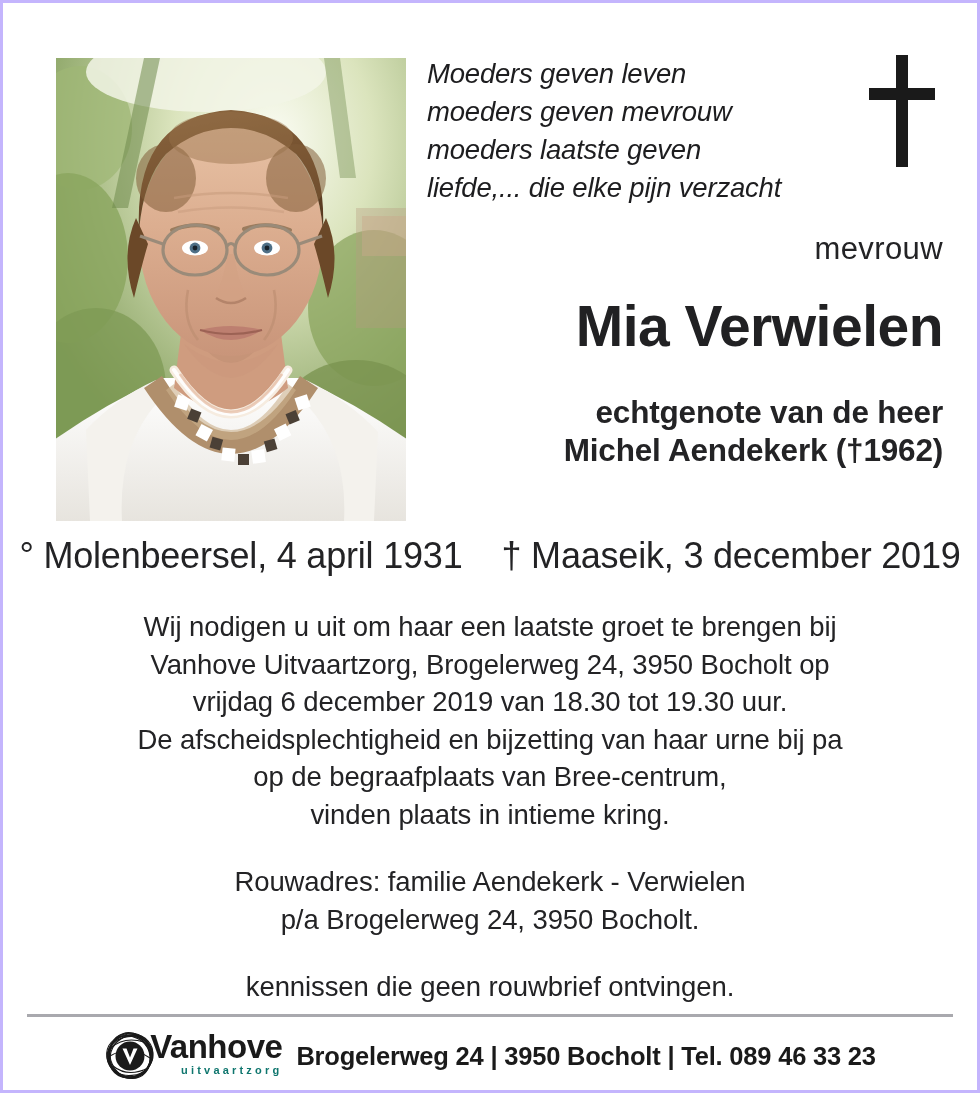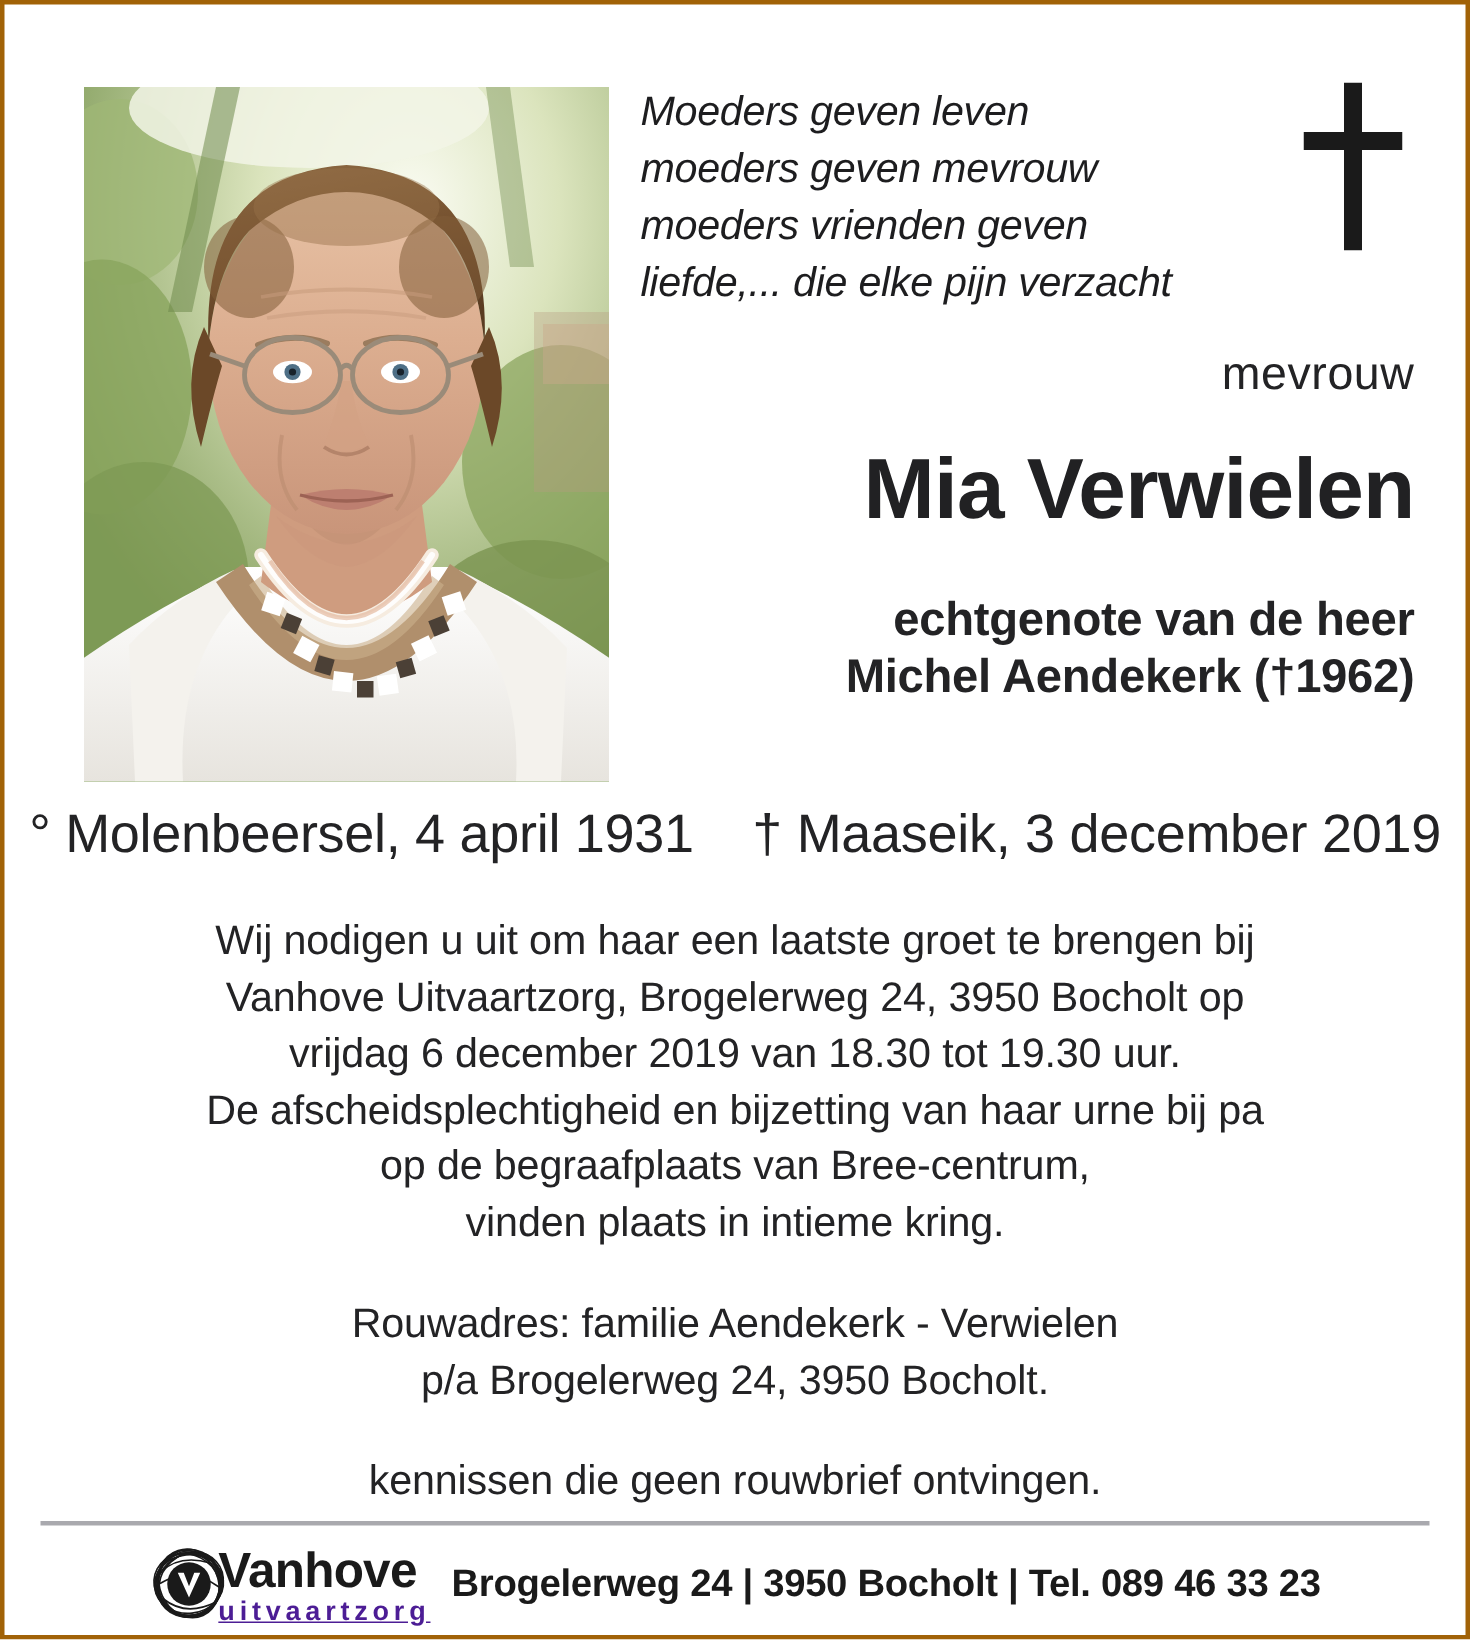--- a/index.html
+++ b/index.html
@@ -10,21 +10,21 @@
   body {
     font-family: "Liberation Sans", sans-serif;
   }
 
   #card {
     position: relative;
     width: 980px;
     height: 1093px;
     box-sizing: border-box;
     background: #ffffff;
-    border: 3px solid #a16207;
+    border: 3px solid #c4b5fd;
     overflow: hidden;
   }
 
   
   #photo-wrap {
     position: absolute;
     left: 53px;
     top: 55px;
     width: 350px;
     height: 463px;
@@ -155,27 +155,26 @@
   }
   #logo-name {
     display: block;
     font-size: 33px;
     font-weight: 700;
     color: #1a1a1a;
     letter-spacing: -0.5px;
   }
   #logo-tag {
     display: block;
-    font-size: 18px;
+    font-size: 11px;
     font-weight: 700;
-    color: #4c1d95;
+    color: #0f766e;
     letter-spacing: 3.2px;
     text-align: right;
     margin-top: 2px;
-    text-decoration: underline;
   }
   #footer-contact {
     font-size: 25.5px;
     font-weight: 600;
     color: #1a1a1a;
     letter-spacing: -0.2px;
     white-space: nowrap;
   }
 </style>
 </head>
@@ -300,21 +299,21 @@
   <div id="cross">
     <svg viewBox="0 0 66 112" width="66" height="112" aria-hidden="true">
       <rect x="27" y="0" width="12" height="112" fill="#1a1a1a"></rect>
       <rect x="0" y="33" width="66" height="12" fill="#1a1a1a"></rect>
     </svg>
   </div>
 
   <div id="poem">
     <span class="ln">Moeders geven leven</span>
     <span class="ln">moeders geven mevrouw</span>
-    <span class="ln">moeders vrienden geven</span>
+    <span class="ln">moeders laatste geven</span>
     <span class="ln">liefde,... die elke pijn verzacht</span>
   </div>
 
   <div id="identity">
     <div id="mevrouw">mevrouw</div>
     <div id="fullname">Mia Verwielen</div>
     <div id="spouse">
       <span class="ln">echtgenote van de heer</span>
       <span class="ln">Michel Aendekerk (†1962)</span>
     </div>

